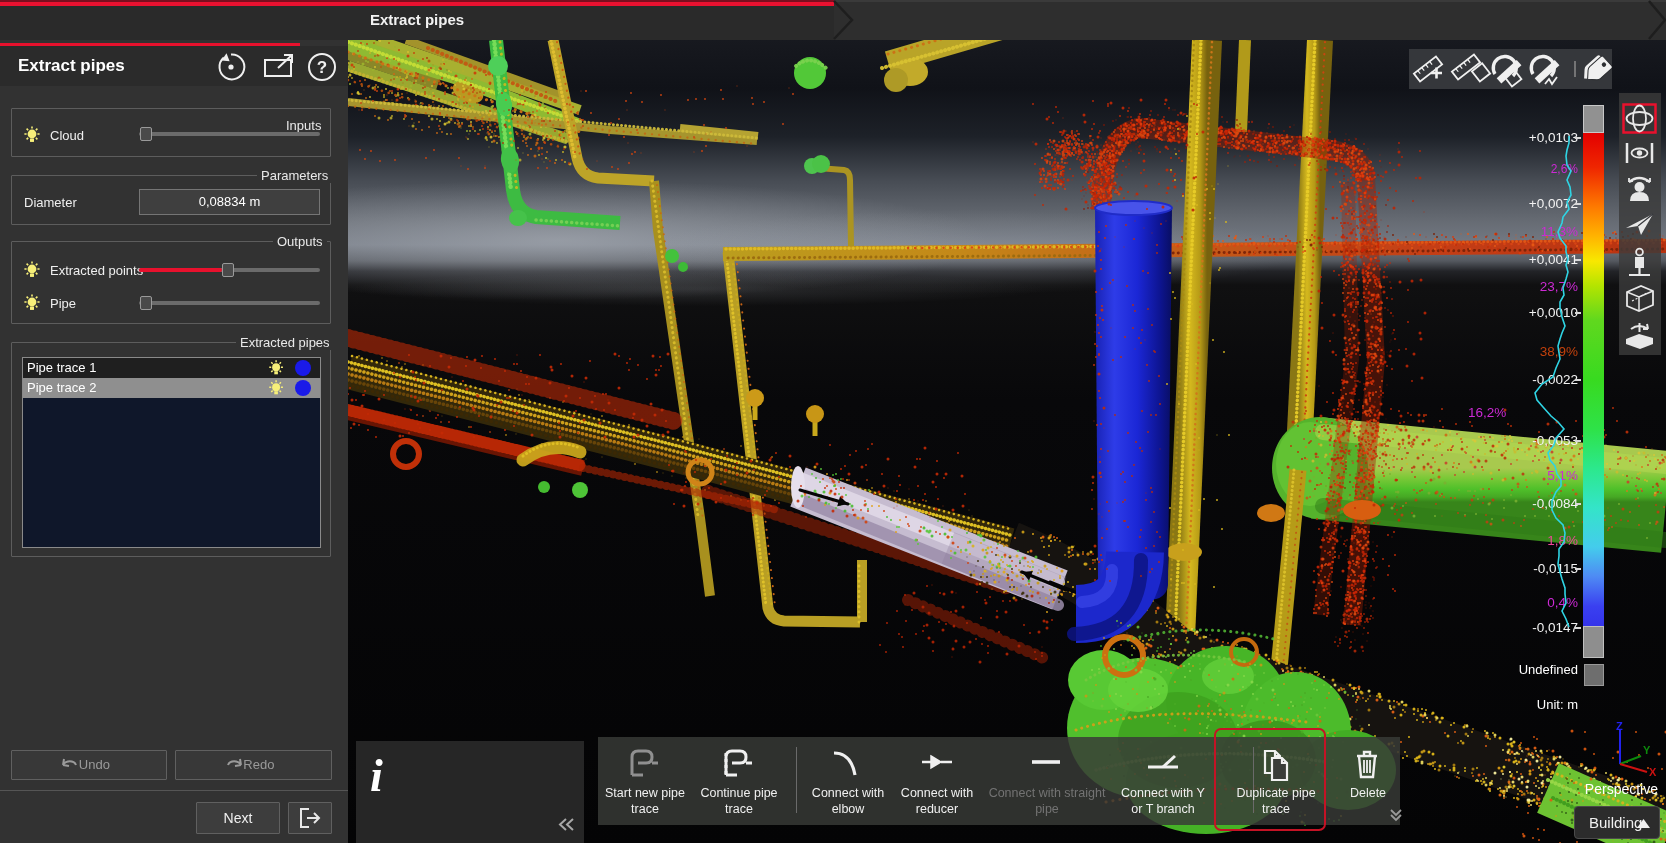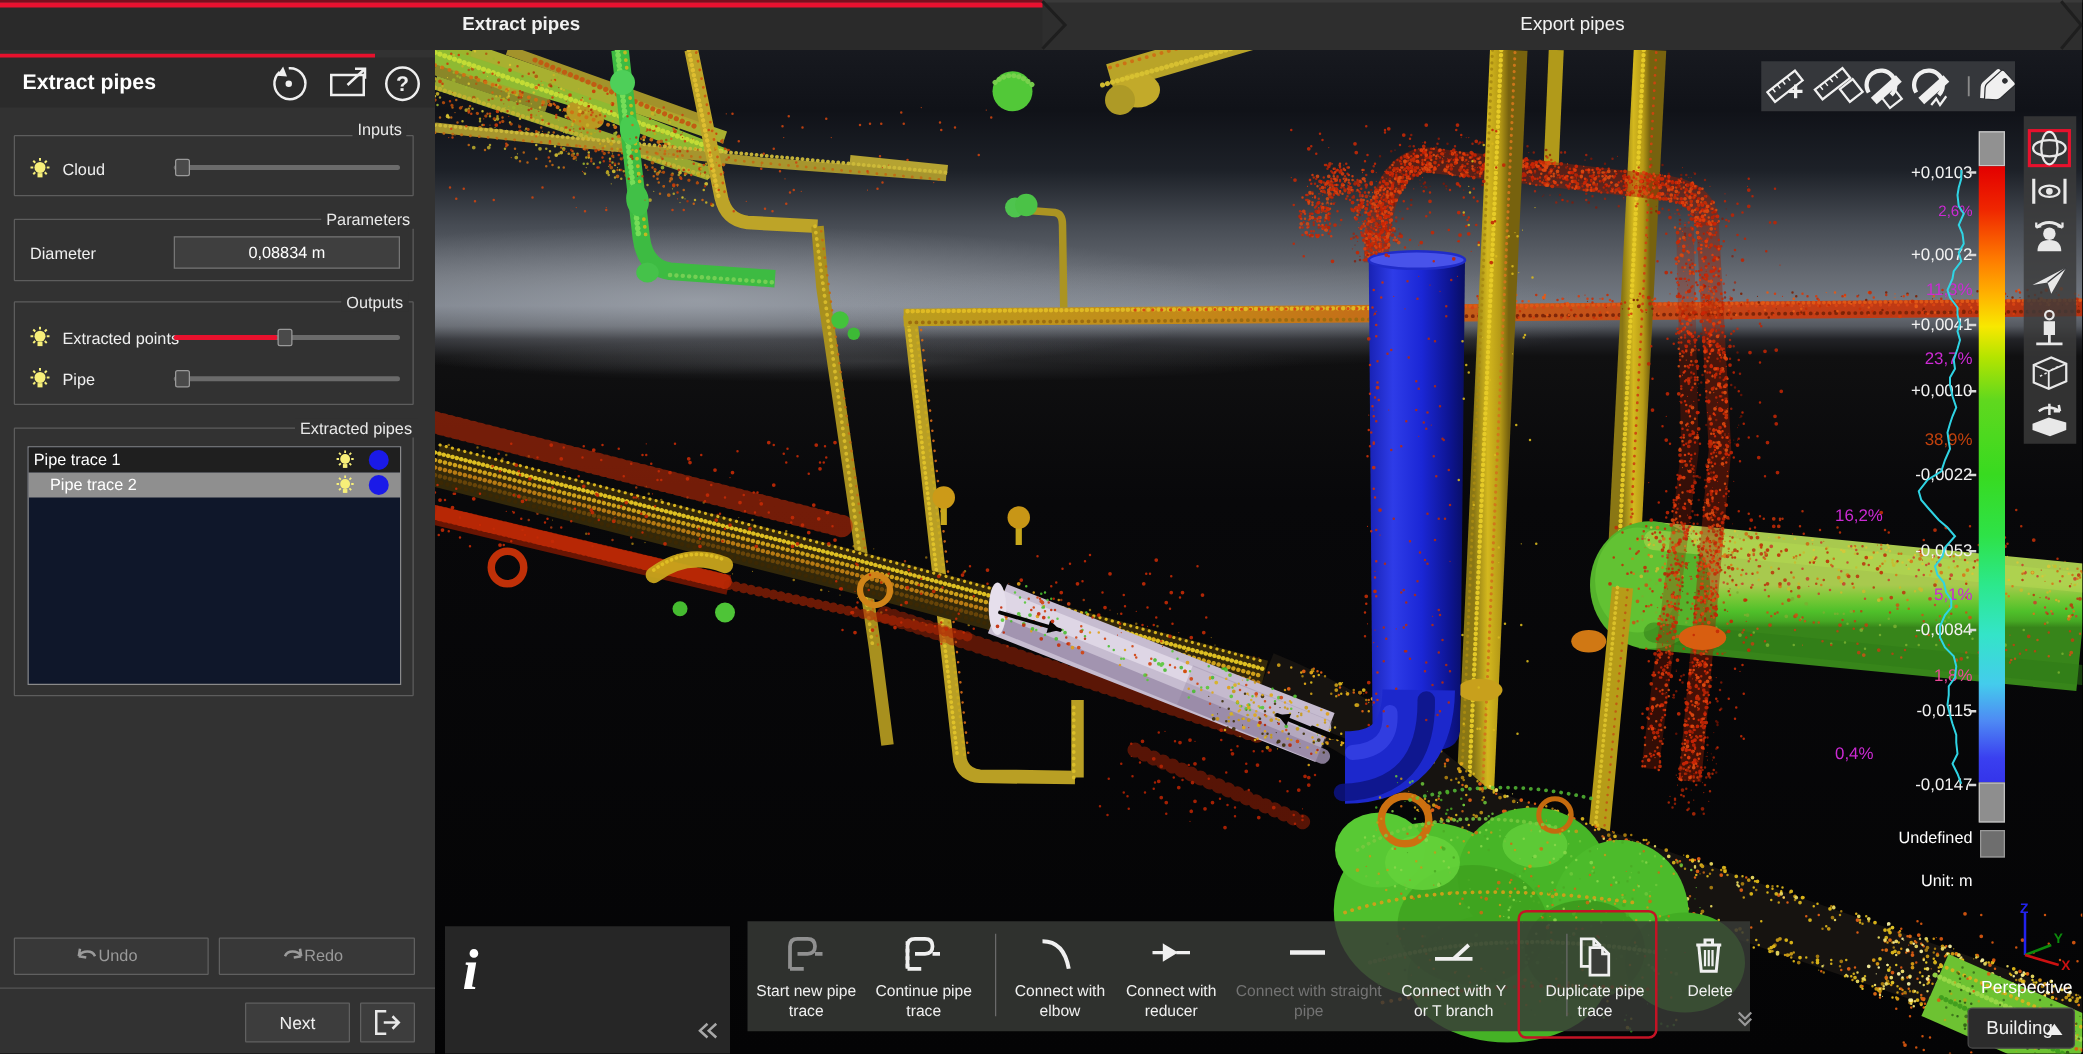--- a/index.html
+++ b/index.html
@@ -47,21 +47,20 @@
         <rect x="7" y="12.5" width="4" height="3.4" fill="#f7ef79"></rect>
       </g>
     </defs>
   </svg>
   <div id="tabbar" class="abs">
     <div id="tab-active" class="abs"></div>
     <div id="redline-dark" class="abs"></div>
     <div id="redline-dark2" class="abs"></div>
     <div id="redline" class="abs"></div>
     <div class="tabtext abs" style="left:0;width:834px;font-weight:bold;">Extract pipes</div>
-    <div class="tabtext abs" style="left:860px;width:796px;">Export pipes</div>
     <svg class="abs" style="left:820px;top:0;" width="60" height="40">
       <path d="M14 1 L32 20 L14 39" fill="none" stroke="#1e1e1e" stroke-width="2.5"></path>
     </svg>
     <svg class="abs" style="left:1636px;top:0;" width="30" height="40">
       <path d="M13 1 L29 20 L13 39" fill="none" stroke="#1e1e1e" stroke-width="2.5"></path>
     </svg>
   </div>
 
   <div id="panel" class="abs">
     <div id="panel-head" class="abs"></div>
@@ -72,21 +71,21 @@
       <path d="M7.8 5.6 A12.4 12.4 0 1 0 15 2.6" stroke-width="2"></path>
       <circle cx="15" cy="15" r="2.6" fill="#efefef" stroke="none"></circle>
       <path d="M10.5 1.2 L5.6 8.5 L13.6 9.2 Z" fill="#efefef" stroke="none"></path>
       <rect x="49" y="8" width="26" height="16" stroke-width="2"></rect>
       <path d="M62 16 L76 3 M68 3 h8 v8" stroke-width="2"></path>
       <circle cx="106" cy="15" r="13" stroke-width="2"></circle>
       <text x="106" y="21" fill="#efefef" stroke="none" font-size="17" font-weight="bold" text-anchor="middle">?</text>
     </svg>
 
     <div class="group" style="left:11px;top:68px;width:320px;height:49px;"></div>
-    <div class="legend" style="left:282px;top:56px;">Inputs</div>
+    <div class="legend" style="left:282px;top:78px;">Inputs</div>
     <svg class="abs bulb" style="left:23px;top:86px;" width="18" height="18">
         <use href="#bulb"></use>
       </svg>
     <div class="lbl" style="left:50px;top:88px;">Cloud</div>
     <div class="track" style="left:139px;top:92px;width:181px;"></div>
     <div class="thumb" style="left:140px;top:87px;"></div>
 
     <div class="group" style="left:11px;top:135px;width:320px;height:50px;"></div>
     <div class="legend" style="left:257px;top:128px;">Parameters</div>
     <div class="lbl" style="left:24px;top:155px;">Diameter</div>
@@ -105,21 +104,21 @@
         <use href="#bulb"></use>
       </svg>
     <div class="lbl" style="left:50px;top:256px;">Pipe</div>
     <div class="track" style="left:139px;top:261px;width:181px;"></div>
     <div class="thumb" style="left:140px;top:256px;"></div>
 
     <div class="group" style="left:11px;top:302px;width:320px;height:215px;"></div>
     <div class="legend" style="left:236px;top:295px;">Extracted pipes</div>
     <div id="pipelist" class="abs">
       <div class="prow" style="top:0;background:#1f1f1f;"><span style="margin-left:4px;">Pipe trace 1</span></div>
-      <div class="prow" style="top:20px;background:#8f8f8f;"><span style="margin-left:17px;">Pipe trace 2</span></div>
+      <div class="prow" style="top:20px;background:#8f8f8f;"><span style="margin-left:4px;">Pipe trace 2</span></div>
       <svg class="abs bulb" style="left:245px;top:2px;" width="16" height="16">
           <use href="#bulb" transform="scale(0.9)"></use>
         </svg>
       <svg class="abs bulb" style="left:245px;top:22px;" width="16" height="16">
           <use href="#bulb" transform="scale(0.9)"></use>
         </svg>
       <div class="abs" style="left:272px;top:2px;width:16px;height:16px;border-radius:50%;background:#1a1ae8;"></div>
       <div class="abs" style="left:272px;top:22px;width:16px;height:16px;border-radius:50%;background:#1a1ae8;"></div>
     </div>
 
@@ -691,21 +690,21 @@
     <div class="abs" style="left:1227px;top:339px;width:6px;height:2px;background:#d8d8d8;"></div>
     <div class="abs" style="left:1120px;top:365px;width:110px;font-size:13.5px;color:#cc2ad4;">16,2%</div>
     <div class="abs" style="left:1120px;top:393px;width:110px;text-align:right;font-size:13.5px;color:#f2f2f2;">-0,0053</div>
     <div class="abs" style="left:1227px;top:400px;width:6px;height:2px;background:#d8d8d8;"></div>
     <div class="abs" style="left:1120px;top:428px;width:110px;text-align:right;font-size:13.5px;color:#cc2ad4;">5,1%</div>
     <div class="abs" style="left:1120px;top:456px;width:110px;text-align:right;font-size:13.5px;color:#f2f2f2;">-0,0084</div>
     <div class="abs" style="left:1227px;top:463px;width:6px;height:2px;background:#d8d8d8;"></div>
     <div class="abs" style="left:1120px;top:493px;width:110px;text-align:right;font-size:13.5px;color:#ec4899;">1,8%</div>
     <div class="abs" style="left:1120px;top:521px;width:110px;text-align:right;font-size:13.5px;color:#f2f2f2;">-0,0115</div>
     <div class="abs" style="left:1227px;top:528px;width:6px;height:2px;background:#d8d8d8;"></div>
-    <div class="abs" style="left:1120px;top:555px;width:110px;text-align:left;font-size:13.5px;color:#cc2ad4;">0,4%</div>
+    <div class="abs" style="left:1120px;top:555px;width:110px;text-align:right;font-size:13.5px;color:#cc2ad4;">0,4%</div>
     <div class="abs" style="left:1120px;top:580px;width:110px;text-align:right;font-size:13.5px;color:#f2f2f2;">-0,0147</div>
     <div class="abs" style="left:1227px;top:587px;width:6px;height:2px;background:#d8d8d8;"></div>
     <svg class="abs" style="left:1116px;top:90px;" width="120" height="505" fill="none" stroke="#2fd4e4" stroke-width="1.6">
       <polyline points="105,6 105,13 103,20 102,26 103,35 107,41 103,50 106,57 107,65 103,72 105,79 99,87 98,93 94,102 96,108 102,116 102,122 104,129 102,135 104,142 102,149 99,158 100,165 96,172 96,178 98,187 101,196 98,203 96,209 94,216 95,223 96,229 92,238 89,247 78,254 71,263 73,270 79,277 87,286 94,292 100,299 92,308 90,315 84,323 86,330 91,336 93,344 97,350 97,356 92,362 88,371 88,380 92,388 99,395 101,403 100,412 95,419 95,426 94,434 96,442 98,449 101,458 101,464 102,473 98,481 102,489 105,497"></polyline>
     </svg>
     <div class="abs ovl" style="left:1120px;top:622px;width:110px;text-align:right;font-size:13px;">Undefined</div>
     <div class="abs" style="left:1236px;top:624px;width:20px;height:22px;background:#6e6e6e;border:1px solid #999;"></div>
     <div class="abs ovl" style="left:1150px;top:657px;width:80px;text-align:right;font-size:13px;">Unit: m</div>
 
     <svg class="abs" style="left:1255px;top:680px;" width="60" height="60">

